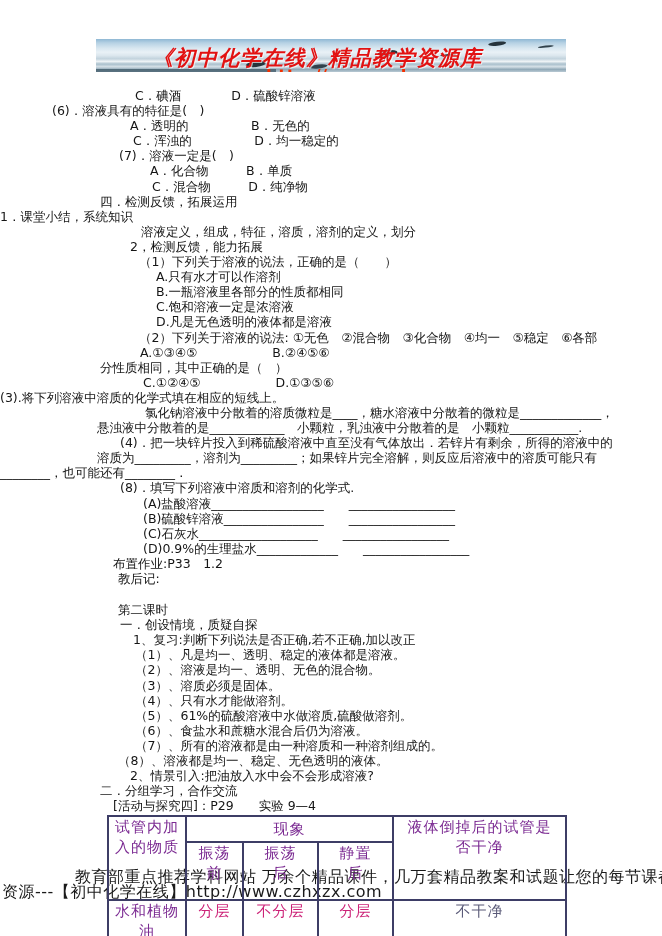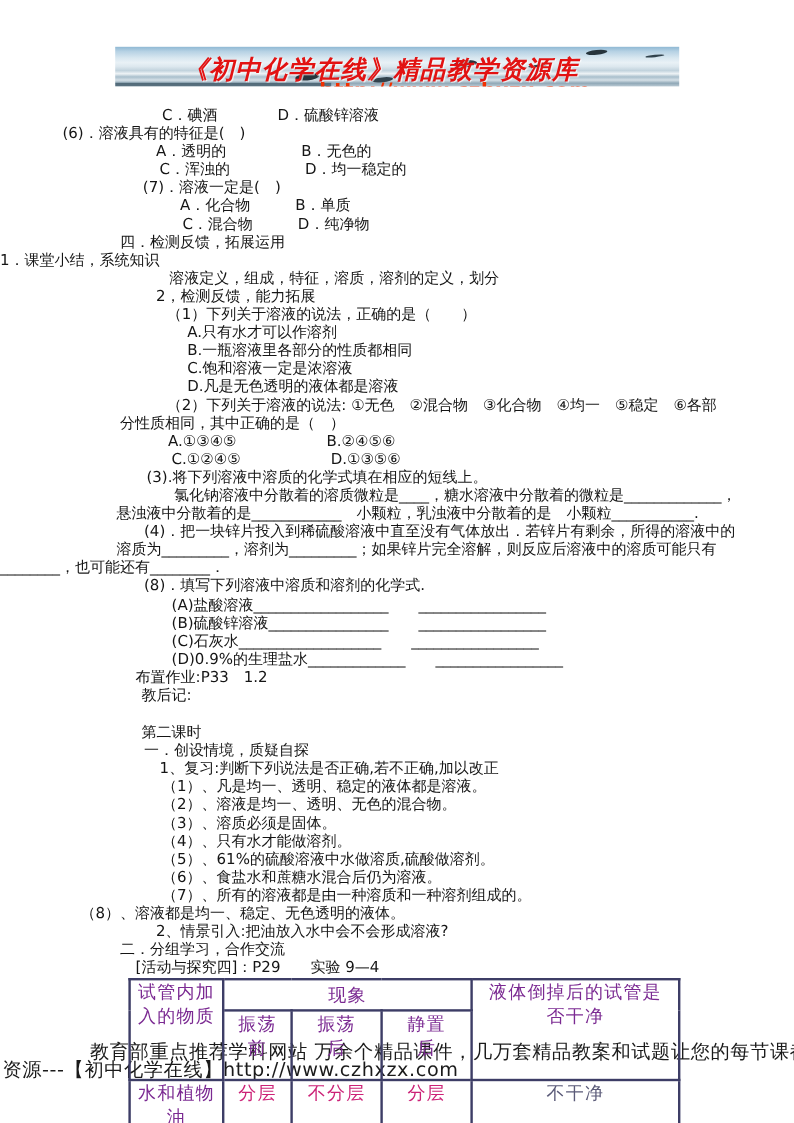--- a/index.html
+++ b/index.html
@@ -71,24 +71,24 @@
     <div class="ln" style="padding-left:100px">四．检测反馈，拓展运用</div>
     <div class="ln" style="">1．课堂小结，系统知识</div>
     <div class="ln" style="padding-left:141px">溶液定义，组成，特征，溶质，溶剂的定义，划分</div>
     <div class="ln" style="padding-left:130px">2，检测反馈，能力拓展</div>
     <div class="ln" style="padding-left:139px">（1）下列关于溶液的说法，正确的是（　　）</div>
     <div class="ln" style="padding-left:156px">A.只有水才可以作溶剂</div>
     <div class="ln" style="padding-left:156px">B.一瓶溶液里各部分的性质都相同</div>
     <div class="ln" style="padding-left:156px">C.饱和溶液一定是浓溶液</div>
     <div class="ln" style="padding-left:156px">D.凡是无色透明的液体都是溶液</div>
     <div class="ln" style="padding-left:139px">（2）下列关于溶液的说法: ①无色　②混合物　③化合物　④均一　⑤稳定　⑥各部</div>
+    <div class="ln" style="padding-left:140px">A.①③④⑤　　　　　　B.②④⑤⑥</div>
     <div class="ln" style="padding-left:100px">分性质相同，其中正确的是（　）</div>
-    <div class="ln" style="padding-left:140px">A.①③④⑤　　　　　　B.②④⑤⑥</div>
     <div class="ln" style="padding-left:143px">C.①②④⑤　　　　　　D.①③⑤⑥</div>
-    <div class="ln" style="padding-left:122px">(3).将下列溶液中溶质的化学式填在相应的短线上。</div>
+    <div class="ln" style="">(3).将下列溶液中溶质的化学式填在相应的短线上。</div>
     <div class="ln" style="padding-left:145px">氯化钠溶液中分散着的溶质微粒是____，糖水溶液中分散着的微粒是_____________，</div>
     <div class="ln" style="padding-left:97px">悬浊液中分散着的是____________　小颗粒，乳浊液中分散着的是　小颗粒___________.</div>
     <div class="ln" style="padding-left:120px">(4)．把一块锌片投入到稀硫酸溶液中直至没有气体放出．若锌片有剩余，所得的溶液中的</div>
     <div class="ln" style="padding-left:97px">溶质为_________，溶剂为_________；如果锌片完全溶解，则反应后溶液中的溶质可能只有</div>
     <div class="ln" style="">________，也可能还有________．</div>
     <div class="ln" style="padding-left:120px">(8)．填写下列溶液中溶质和溶剂的化学式.</div>
     <div class="ln" style="padding-left:143px">(A)盐酸溶液__________________　　_________________</div>
     <div class="ln" style="padding-left:143px">(B)硫酸锌溶液________________　　_________________</div>
     <div class="ln" style="padding-left:143px">(C)石灰水___________________　　_________________</div>
     <div class="ln" style="padding-left:143px">(D)0.9%的生理盐水_____________　　_________________</div>
@@ -98,21 +98,21 @@
     <div class="ln" style="padding-left:118px">第二课时</div>
     <div class="ln" style="padding-left:120px">一．创设情境，质疑自探</div>
     <div class="ln" style="padding-left:133px">1、复习:判断下列说法是否正确,若不正确,加以改正</div>
     <div class="ln" style="padding-left:135px">（1）、凡是均一、透明、稳定的液体都是溶液。</div>
     <div class="ln" style="padding-left:135px">（2）、溶液是均一、透明、无色的混合物。</div>
     <div class="ln" style="padding-left:135px">（3）、溶质必须是固体。</div>
     <div class="ln" style="padding-left:135px">（4）、只有水才能做溶剂。</div>
     <div class="ln" style="padding-left:135px">（5）、61%的硫酸溶液中水做溶质,硫酸做溶剂。</div>
     <div class="ln" style="padding-left:135px">（6）、食盐水和蔗糖水混合后仍为溶液。</div>
     <div class="ln" style="padding-left:135px">（7）、所有的溶液都是由一种溶质和一种溶剂组成的。</div>
-    <div class="ln" style="padding-left:67px">（8）、溶液都是均一、稳定、无色透明的液体。</div>
+    <div class="ln" style="padding-left:118px">（8）、溶液都是均一、稳定、无色透明的液体。</div>
     <div class="ln" style="padding-left:130px">2、情景引入:把油放入水中会不会形成溶液?</div>
     <div class="ln" style="padding-left:100px">二．分组学习，合作交流</div>
     <div class="ln" style="padding-left:113px">[活动与探究四]：P29　　实验 9—4</div>
   </div>
 
   <div class="wm wm1">教育部重点推荐学科网站 万余个精品课件，几万套精品教案和试题让您的每节课都在这里找到合适的教学</div>
   <div class="wm wm2">资源---【初中化学在线】http://www.czhxzx.com</div>
 
   <table class="exp">
     <colgroup>

